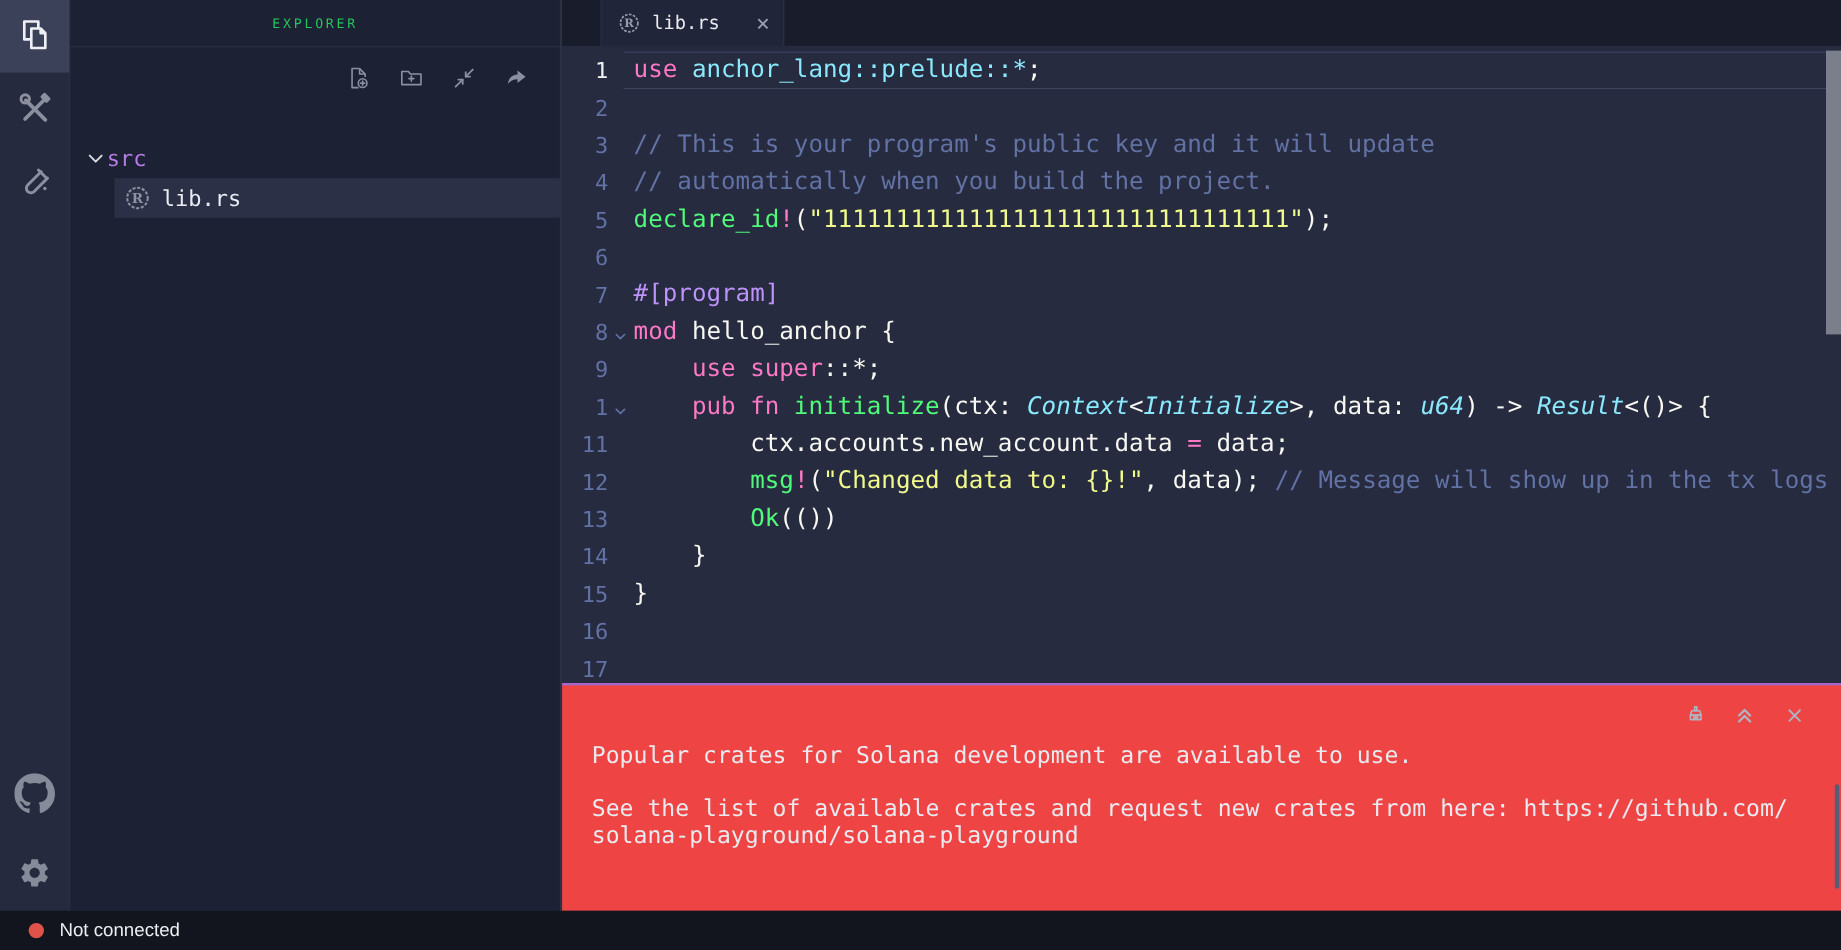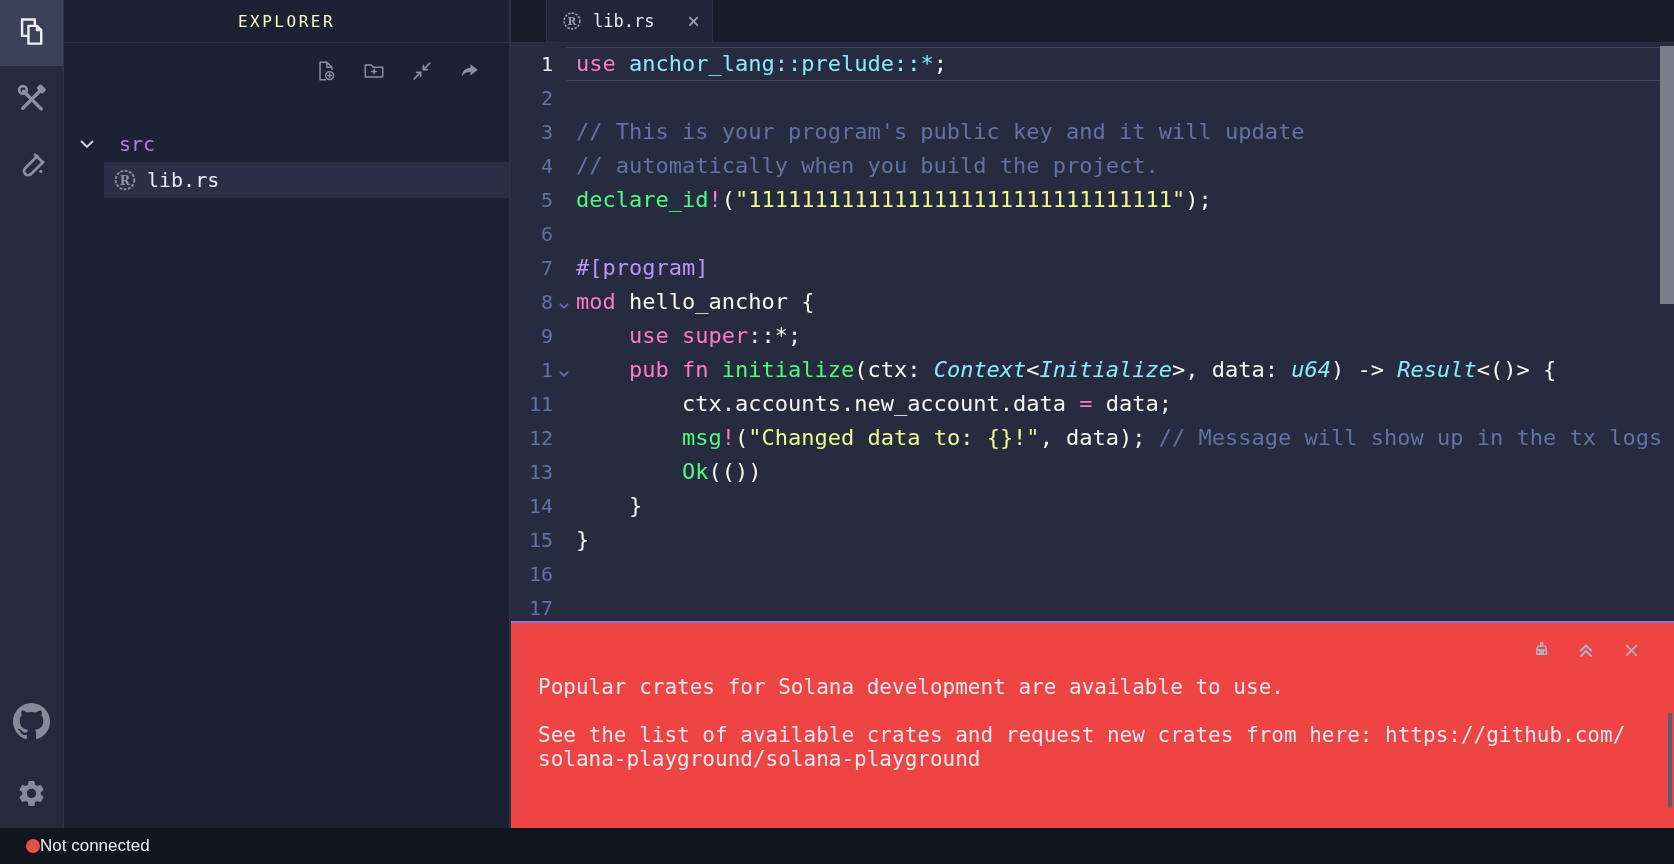--- a/index.html
+++ b/index.html
@@ -12,26 +12,26 @@
   .activity-bar { width:64px; flex:none; background:#262a3e; border-right:1px solid #2e3246; position:relative; }
   .act-item { width:63px; height:66px; display:flex; align-items:center; justify-content:center; color:#8b8f9e; cursor:pointer; }
   .act-item.active { background:#3c415a; color:#eef0f4; }
   .act-abs { position:absolute; left:0; width:63px; height:40px; display:flex; align-items:center; justify-content:center; color:#868b99; cursor:pointer; }
   .act-github { top:701px; }
   .act-gear  { top:773px; }
 
   
   .sidebar { width:447px; flex:none; background:#1d2134; border-right:2px solid #2c3144; position:relative; }
   .sidebar-header { height:43px; border-bottom:1px solid #2c3144; display:flex; align-items:center; justify-content:center; }
-  .sidebar-title { color:#fef9c3; font-size:16px; letter-spacing:2.5px; }
+  .sidebar-title { color:#22c55e; font-size:12px; letter-spacing:2.5px; }
   .sidebar-toolbar { display:flex; justify-content:flex-end; gap:26px; padding:17px 28px 0 0; color:#8b90a1; height:57px; }
   .tool-btn { width:22px; height:22px; cursor:pointer; }
   .tree { margin-top:26px; }
   .tree-row { height:36px; display:flex; align-items:center; font-size:20px; cursor:pointer; }
-  .folder-row { padding-left:13px; gap:22px; color:#b57ce6; }
+  .folder-row { padding-left:13px; gap:0; color:#b57ce6; }
   .folder-chevron { color:#d7dae2; display:flex; }
   .file-row { margin-left:40px; padding-left:8px; gap:9px; color:#e9ecf2; background:#2c3047; }
   .rust-badge { color:#8e93a0; display:flex; }
 
   
   .main { flex:1; display:flex; flex-direction:column; position:relative; }
   .tab-bar { height:43px; background:#181c2b; border-bottom:1px solid #2c3144; display:flex; flex:none; }
   .tab { margin-left:35px; width:167px; background:#21253a; border-left:1px solid #2c3144; border-right:1px solid #2c3144; display:flex; align-items:center; padding:0 12px 0 14px; gap:10px; color:#e9ebf1; font-size:17px; cursor:pointer; }
   .tab .rust-badge { color:#979caa; }
   .tab-close { margin-left:auto; color:#9ba1af; font-size:21px; line-height:1; cursor:pointer; }
@@ -59,21 +59,21 @@
   
   .terminal { position:relative; flex:1; background:#ef4444; border-top:2px solid #9c6bd3; }
   .terminal-toolbar { position:absolute; top:16px; right:32px; display:flex; gap:23px; color:#aeb4c2; }
   .term-btn { width:22px; height:22px; cursor:pointer; display:flex; align-items:center; justify-content:center; }
   .terminal-output { position:absolute; top:52px; left:27px; right:30px; font-size:21px; line-height:24px; color:#e8eaf0; white-space:pre; }
   .term-line { height:24px; }
   .terminal-scrollbar { position:absolute; right:2px; top:90px; width:4px; height:95px; background:#575d73; border-radius:2px; cursor:pointer; }
 
   
   .status-bar { position:absolute; left:0; bottom:0; width:1674px; height:36px; background:#13151e;
-      display:flex; align-items:center; padding-left:26px; font-family:"Liberation Sans",sans-serif; }
+      display:flex; align-items:center; padding-left:26px; gap:14px; font-family:"Liberation Sans",sans-serif; }
   .status-dot { width:14px; height:14px; border-radius:50%; background:#e0524a; flex:none; }
   .status-text { color:#eceef1; font-size:17px; }
 
   svg { display:block; }
 </style>
 </head>
 <body>
 
 <div class="app">
 

